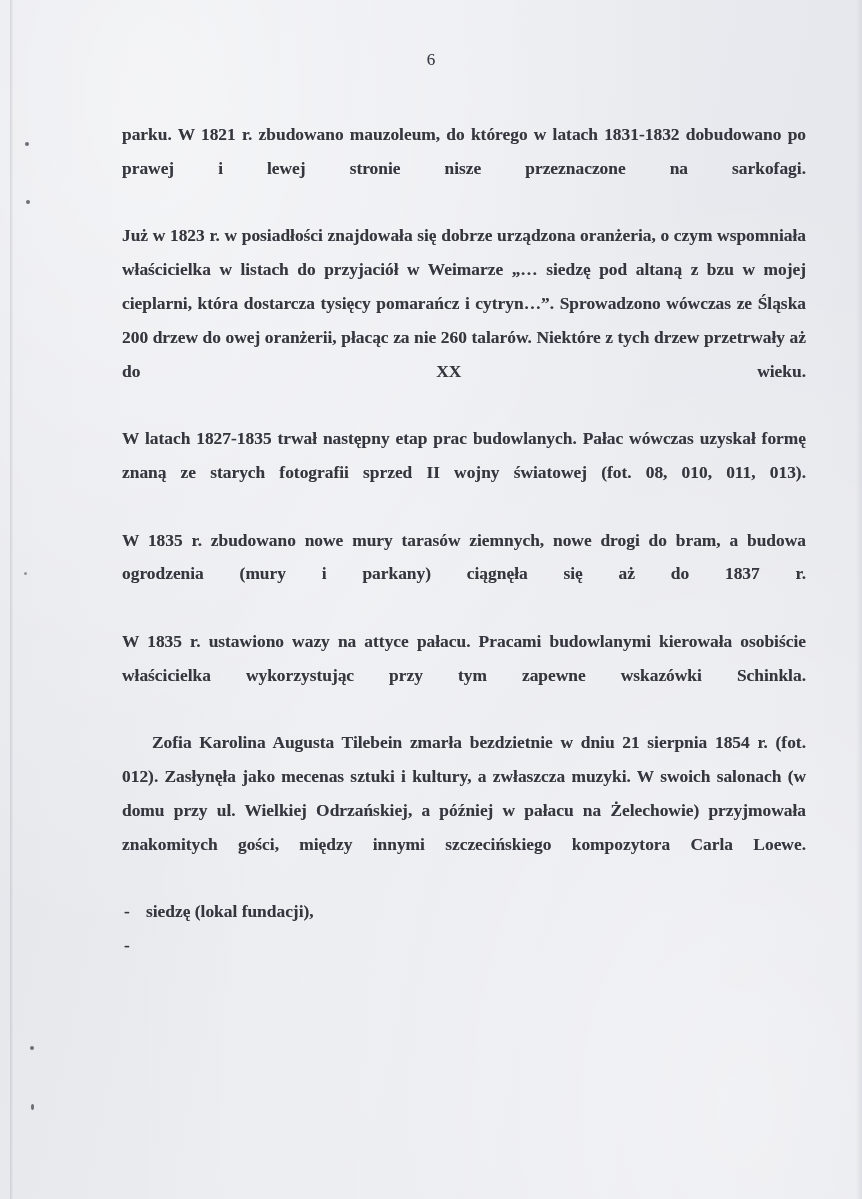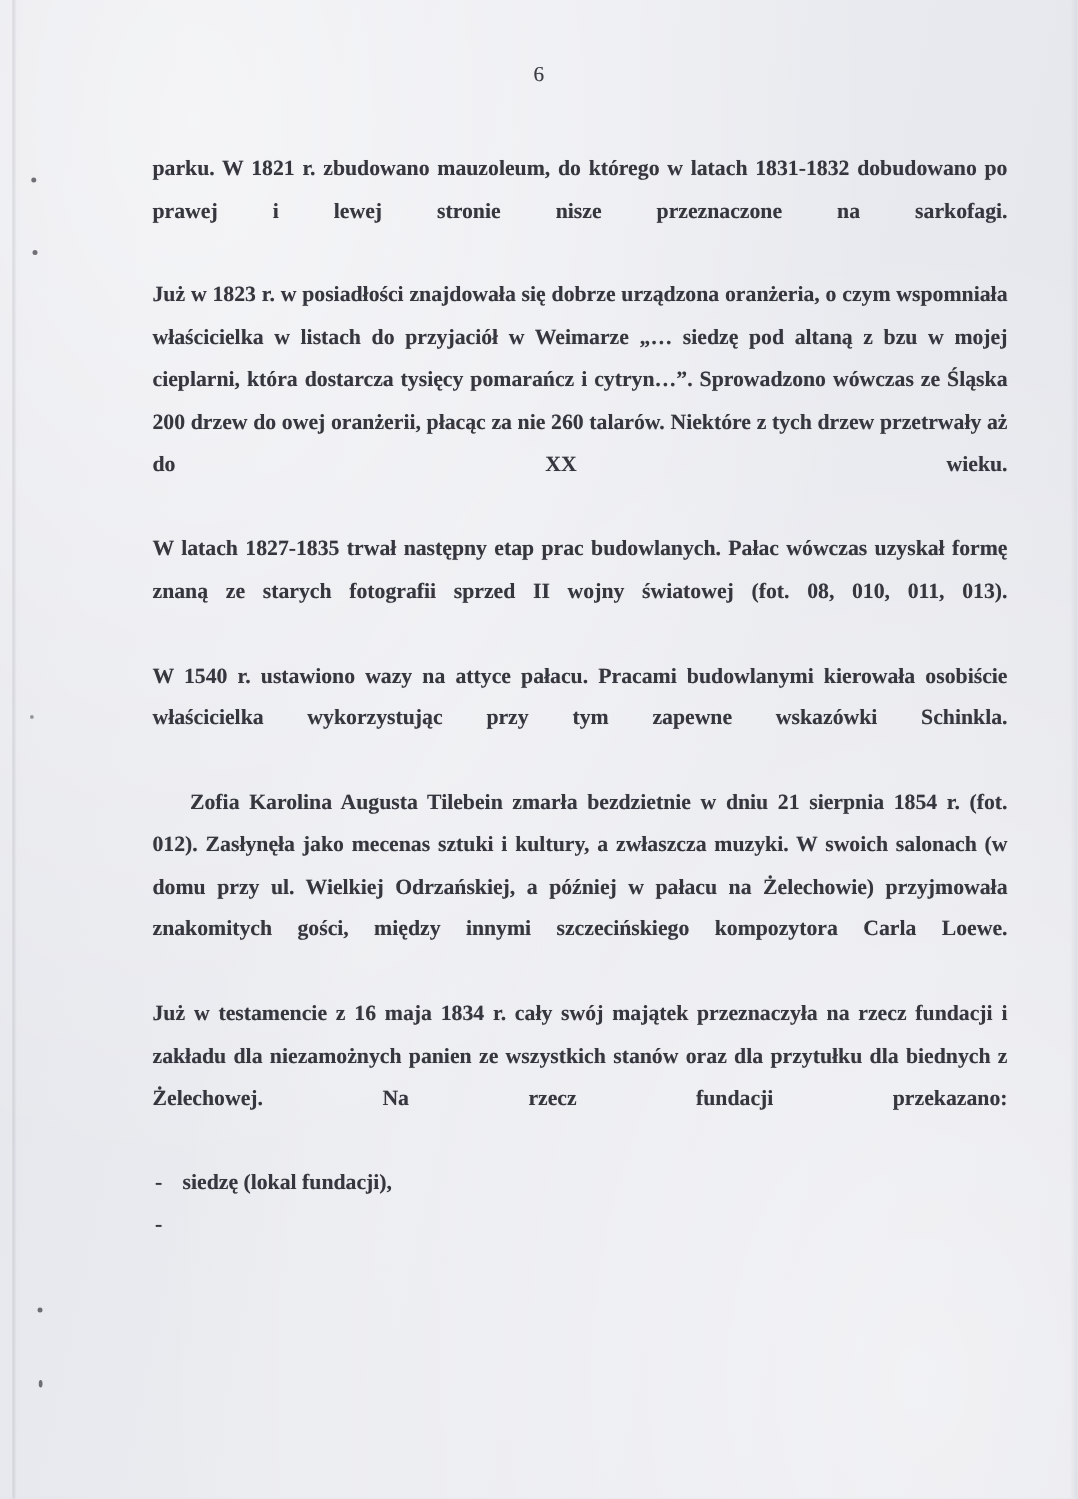--- a/index.html
+++ b/index.html
@@ -122,23 +122,23 @@
   <span class="speck" style="left:30px;  top:1046px; width:4px; height:4px;"></span>
   <span class="speck" style="left:31px;  top:1104px; width:3px; height:6px;"></span>
 
   <div class="page-number">6</div>
 
   <div class="body-text">
 
     <p class="para">parku. W 1821 r. zbudowano mauzoleum, do którego w latach 1831-1832 dobudowano po prawej i lewej stronie nisze przeznaczone na sarkofagi.</p>
     <p class="para">Już w 1823 r. w posiadłości znajdowała się dobrze urządzona oranżeria, o czym wspomniała właścicielka w listach do przyjaciół w Weimarze „… siedzę pod altaną z bzu w mojej cieplarni, która dostarcza tysięcy pomarańcz i cytryn…”. Sprowadzono wówczas ze Śląska 200 drzew do owej oranżerii, płacąc za nie 260 talarów. Niektóre z tych drzew przetrwały aż do XX wieku.</p>
     <p class="para">W latach 1827-1835 trwał następny etap prac budowlanych. Pałac wówczas uzyskał formę znaną ze starych fotografii sprzed II wojny światowej (fot. 08, 010, 011, 013).</p>
-    <p class="para">W 1540 r. ustawiono wazy na attyce pałacu. Pracami budowlanymi kierowała osobiście właścicielka wykorzystując przy tym zapewne wskazówki Schinkla.</p>
+    <p class="para">W 1835 r. zbudowano nowe mury tarasów ziemnych, nowe drogi do bram, a budowa ogrodzenia (mury i parkany) ciągnęła się aż do 1837 r.</p>
+    <p class="para">W 1835 r. ustawiono wazy na attyce pałacu. Pracami budowlanymi kierowała osobiście właścicielka wykorzystując przy tym zapewne wskazówki Schinkla.</p>
     <p class="para indent">Zofia Karolina Augusta Tilebein zmarła bezdzietnie w dniu 21 sierpnia 1854 r. (fot. 012).   Zasłynęła jako mecenas sztuki i kultury, a zwłaszcza muzyki. W swoich salonach (w domu przy ul. Wielkiej Odrzańskiej, a później w pałacu na Żelechowie) przyjmowała znakomitych gości, między innymi szczecińskiego kompozytora Carla Loewe.</p>
-    <p class="para">Już w testamencie z 16 maja 1834 r. cały swój majątek przeznaczyła na rzecz fundacji i zakładu dla niezamożnych panien ze wszystkich stanów oraz dla przytułku dla biednych z Żelechowej. Na rzecz fundacji przekazano:</p>
 
     <ul class="list">
       <li class="list-item">
         <span class="dash">-</span>
         <span>siedzę (lokal fundacji),</span>
       </li>
       <li class="list-item">
         <span class="dash">-</span>
       </li>
 

